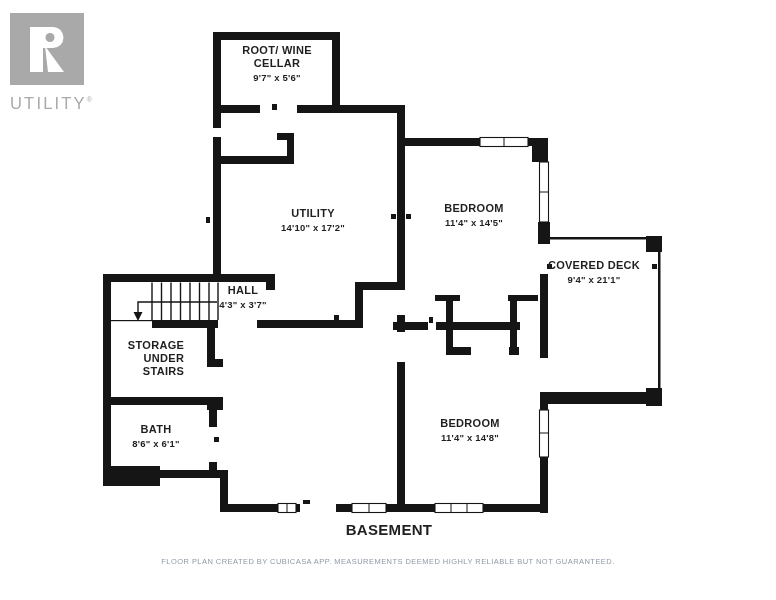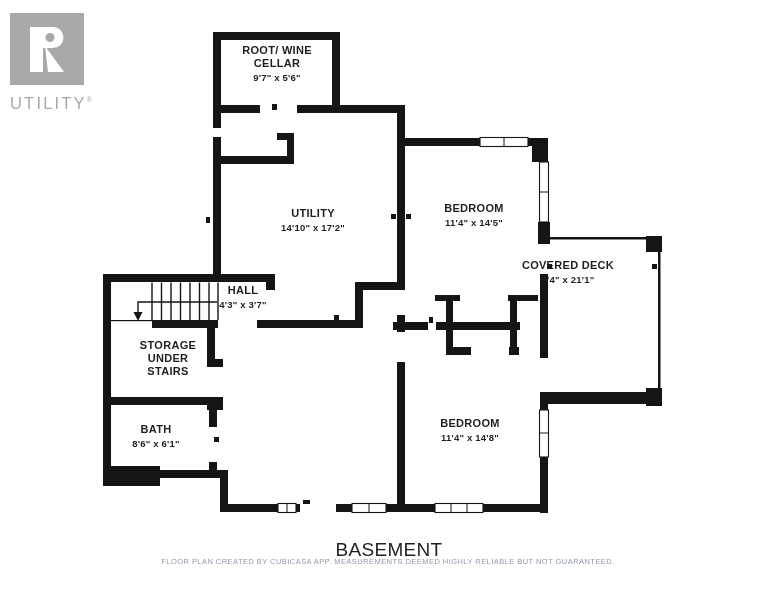--- a/index.html
+++ b/index.html
@@ -20,28 +20,28 @@
   .tread{stroke:var(--wall-color);stroke-width:1.4;}
   .arrowline{stroke:var(--wall-color);stroke-width:1.4;fill:none;}
   .arrowhead{fill:var(--wall-color);}
   .tick{fill:var(--wall-color);}
   .lbl{position:absolute;transform:translateX(-50%);text-align:center;color:var(--text-color);}
   .room-name{font-size:11px;font-weight:700;letter-spacing:.3px;line-height:13px;white-space:pre-line;}
   .room-dims{font-size:9.5px;font-weight:700;letter-spacing:.2px;margin-top:2px;}
   #lbl-root{left:277px;top:44px;}
   #lbl-utility{left:313px;top:207px;}
   #lbl-bed1{left:474px;top:202px;}
-  #lbl-deck{left:568px;top:259px;}
+  #lbl-deck{left:594px;top:259px;}
   #lbl-hall{left:243px;top:284px;}
-  #lbl-storage{left:168px;top:339px;}
+  #lbl-storage{left:156px;top:339px;text-align:right;}
   #lbl-bath{left:156px;top:423px;}
   #lbl-living{left:310px;top:409px;}
   #lbl-bed2{left:470px;top:417px;}
   #summary{left:389px;top:522px;}
-  .summary-line{font-size:19px;font-weight:400;letter-spacing:.3px;line-height:16px;margin-top:20px;}
+  .summary-line{font-size:15px;font-weight:700;letter-spacing:.3px;line-height:16px;}
   #footer-note{position:absolute;left:0;top:557px;width:100%;text-align:center;
     font-size:7.5px;letter-spacing:.45px;color:var(--footer-color);font-weight:400;}
   
   #logo{position:absolute;left:10px;top:13px;width:110px;}
   #logo-text{font-size:16.5px;letter-spacing:2.2px;color:var(--logo-color);margin-top:2px;line-height:17px;}
   #logo-text sup{font-size:7px;letter-spacing:0;}
 </style>
 </head>
 <body>
 

